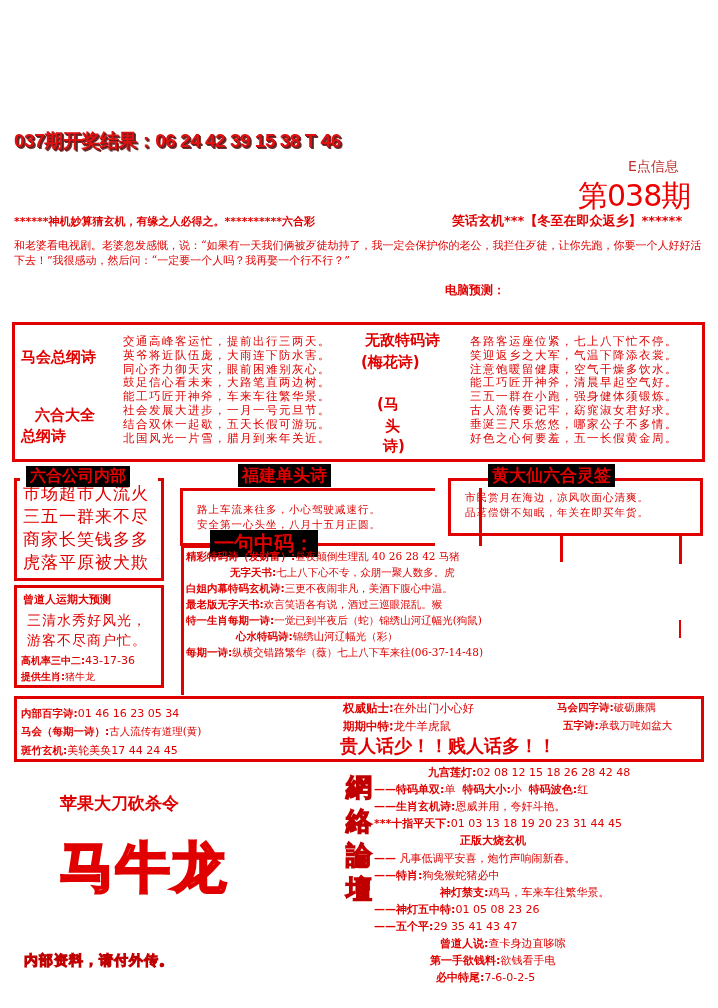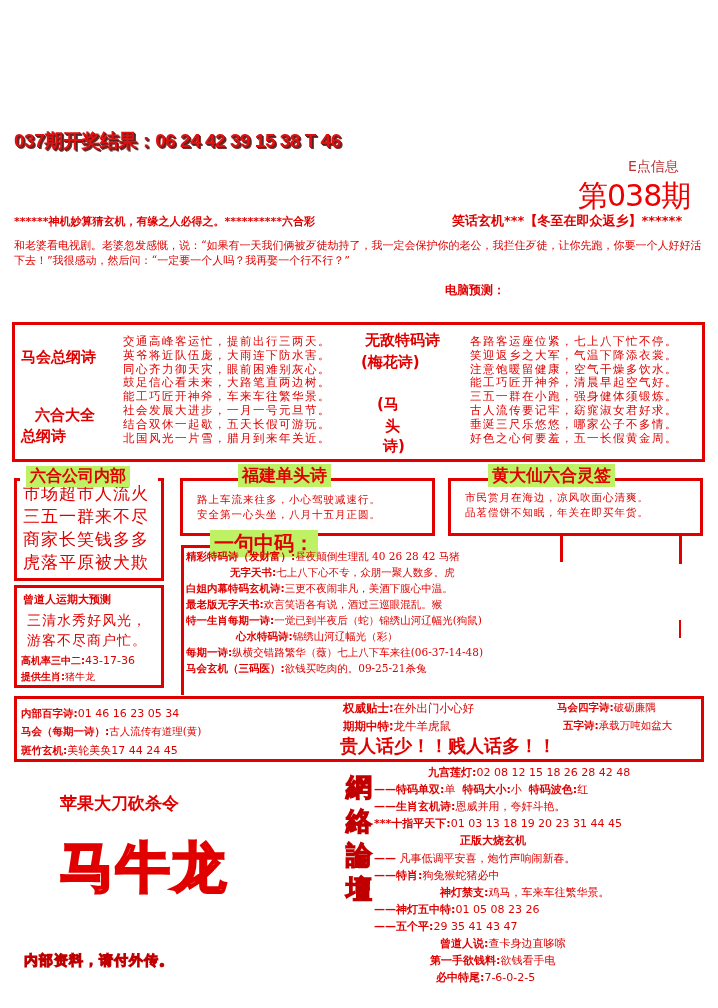--- a/index.html
+++ b/index.html
@@ -19,24 +19,24 @@
   .joke-title { left: 452px; top: 212px; font-size: 13px; font-weight: bold; font-family: "DejaVu Sans", sans-serif; }
   .joke-body { left: 14px; top: 238px; width: 690px; font-size: 11px; line-height: 15px; }
   .predict-label { left: 445px; top: 282px; font-size: 12px; font-weight: bold; font-family: "DejaVu Sans", sans-serif; }
 
   .box { border: 3px solid #e00000; position: absolute; }
   .poem-box { left: 12px; top: 322px; width: 693px; height: 140px; }
   .poem-box .col-label { position: absolute; font-weight: bold; font-family: "DejaVu Sans", sans-serif; font-size: 15px; color: #e00000; }
   .poem-lines { position: absolute; font-size: 11.5px; line-height: 13.8px; letter-spacing: 1.5px; }
   .big-label { font-size: 15px; line-height: 20px; }
 
-  .sec-title { position: absolute; background: #bef264; padding: 0 4px; font-weight: bold; font-family: "DejaVu Sans", sans-serif; color: #e00000; }
+  .sec-title { position: absolute; background: #000000; padding: 0 4px; font-weight: bold; font-family: "DejaVu Sans", sans-serif; color: #e00000; }
   .co-box { left: 14px; top: 478px; width: 150px; height: 103px; border-top: none; }
   .co-box .txt { position: absolute; left: 6px; top: 4px; font-size: 17px; line-height: 23px; letter-spacing: 1px; }
-  .fj-box { left: 180px; top: 478px; width: 255px; height: 58px; border-top: none; border-bottom: none; }
+  .fj-box { left: 180px; top: 488px; width: 302px; height: 58px; border-top: none; border-bottom: none; }
   .hdx-box { left: 448px; top: 478px; width: 255px; height: 58px; border-top: none; border-bottom: none; }
   .small-poem { position: absolute; font-size: 10.5px; line-height: 15px; letter-spacing: 1px; }
 
   .yj-box { left: 181px; top: 545px; width: 325px; height: 150px; border: none; border-left: 3px solid #e00000; }
   .rows { position: absolute; font-size: 10.5px; line-height: 16px; }
   .rows .lbl { font-weight: bold; font-family: "DejaVu Sans", sans-serif; }
 
   .pd-box { left: 14px; top: 585px; width: 150px; height: 103px; }
   .pd-box .t { position: absolute; left: 6px; top: 4px; font-size: 11px; font-weight: bold; font-family: "DejaVu Sans", sans-serif; }
   .pd-box .p { position: absolute; left: 10px; top: 22px; font-size: 14px; line-height: 20px; letter-spacing: 1px; }
@@ -141,21 +141,20 @@
 <div class="abs" style="left:679px;top:534px;width:3px;height:30px;background:#e00000;"></div>
 <div class="abs" style="left:679px;top:620px;width:2px;height:18px;background:#e00000;"></div>
 <div class="rows red" style="left:186px;top:548px;">
   <div><span class="lbl">精彩特码诗（发财富）:</span><span>昼夜颠倒生理乱 40 26 28 42 马猪</span></div>
   <div style="padding-left:44px;"><span class="lbl">无字天书:</span><span>七上八下心不专，众朋一聚人数多。虎</span></div>
   <div><span class="lbl">白姐内幕特码玄机诗:</span><span>三更不夜闹非凡，美酒下腹心中温。</span></div>
   <div><span class="lbl">最老版无字天书:</span><span>欢言笑语各有说，酒过三巡眼混乱。猴</span></div>
   <div><span class="lbl">特一生肖每期一诗:</span><span>一觉已到半夜后（蛇）锦绣山河辽幅光(狗鼠)</span></div>
   <div style="padding-left:50px;"><span class="lbl">心水特码诗:</span><span>锦绣山河辽幅光（彩）</span></div>
   <div><span class="lbl">每期一诗:</span><span>纵横交错路繁华（薇）七上八下车来往(06-37-14-48)</span></div>
-  <div><span class="lbl">马会玄机（三码医）:</span><span>欲钱买吃肉的。09-25-21杀兔</span></div>
 </div>
 
 <div class="box pd-box">
   <div class="t red">曾道人运期大预测</div>
   <div class="p red">
     <div>三清水秀好风光，</div>
     <div>游客不尽商户忙。</div>
   </div>
   <div class="r red" style="top:66px;"><span class="bold">高机率三中二:</span><span class="num">43-17-36</span></div>
   <div class="r red" style="top:82px;"><span class="bold">提供生肖:</span><span>猪牛龙</span></div>

